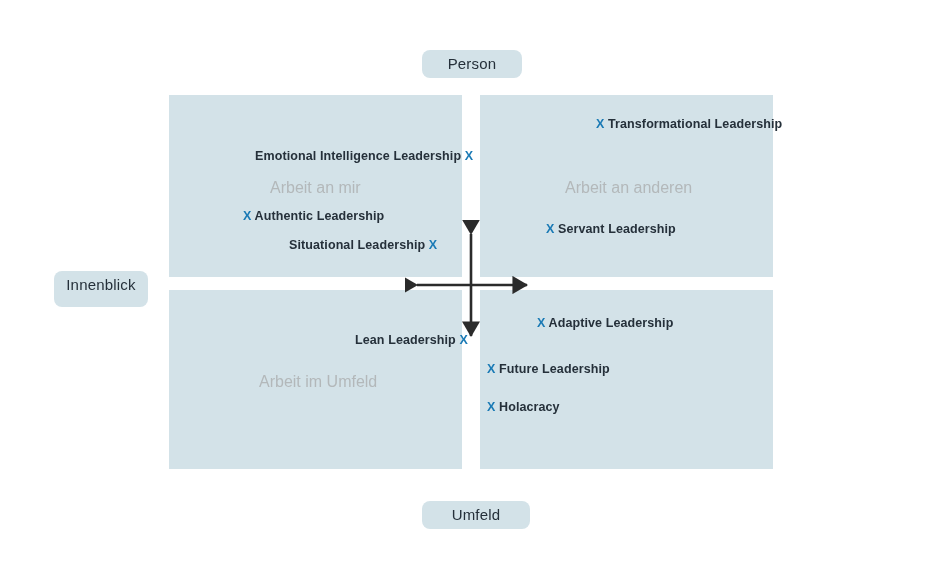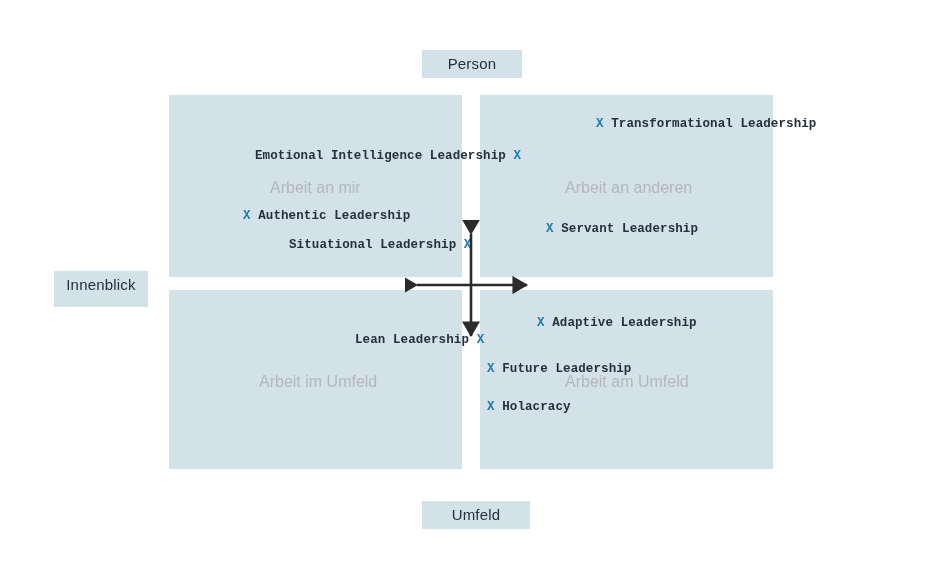--- a/index.html
+++ b/index.html
@@ -32,20 +32,21 @@
   
   .axis-label {
     position: absolute;
     background: #d3e2e8;
     color: #25303a;
     font-size: 15px;
     line-height: 28px;
     text-align: center;
     letter-spacing: .2px;
     white-space: nowrap;
+    border-radius: 8px;
   }
   #label-person { left: 422px; top: 50px;  width: 100px; height: 28px; }
   #label-umfeld { left: 422px; top: 489px; width: 108px; height: 28px; margin-top: 12px; }
   #label-innenblick { left: 54px;  top: 271px; width: 94px;  height: 36px; }
   #label-aussenblick { left: 790px; top: 271px; width: 94px;  height: 28px; }
 
   
   .quad-caption {
     position: absolute;
     color: #b3b8ba;
@@ -58,21 +59,20 @@
   #cap-br { left: 565px; top: 373px; }
 
   
   .entry {
     position: absolute;
     font-size: 12.5px;
     font-weight: bold;
     color: #25303a;
     white-space: nowrap;
     letter-spacing: .1px;
-    font-family: Liberation Mono, monospace;
   }
   .entry .mark {
     color: #1a7ab5;
   }
 
   #e-eil  { left: 255px; top: 149px; }
   #e-auth { left: 243px; top: 209px; }
   #e-sit  { left: 289px; top: 238px; }
   #e-lean { left: 355px; top: 298px; margin-top: 35px; }
   #e-trans{ left: 596px; top: 117px; }
@@ -90,21 +90,20 @@
 <div id="canvas">
 
   <div class="quad" id="quad-tl"></div>
   <div class="quad" id="quad-tr"></div>
   <div class="quad" id="quad-bl"></div>
   <div class="quad" id="quad-br"></div>
 
   <div class="quad-caption" id="cap-tl">Arbeit an mir</div>
   <div class="quad-caption" id="cap-tr">Arbeit an anderen</div>
   <div class="quad-caption" id="cap-bl">Arbeit im Umfeld</div>
-  <div class="quad-caption" id="cap-br">Arbeit am Umfeld</div>
 
   <div class="axis-label" id="label-person">Person</div>
   <div class="axis-label" id="label-umfeld">Umfeld</div>
   <div class="axis-label" id="label-innenblick">Innenblick</div>
 
   <div class="entry" id="e-eil"><span>Emotional Intelligence Leadership</span> <span class="mark">X</span></div>
 
   <div class="entry" id="e-auth"><span class="mark">X</span> <span>Authentic Leadership</span></div>
 
   <div class="entry" id="e-sit"><span>Situational Leadership</span> <span class="mark">X</span></div>

